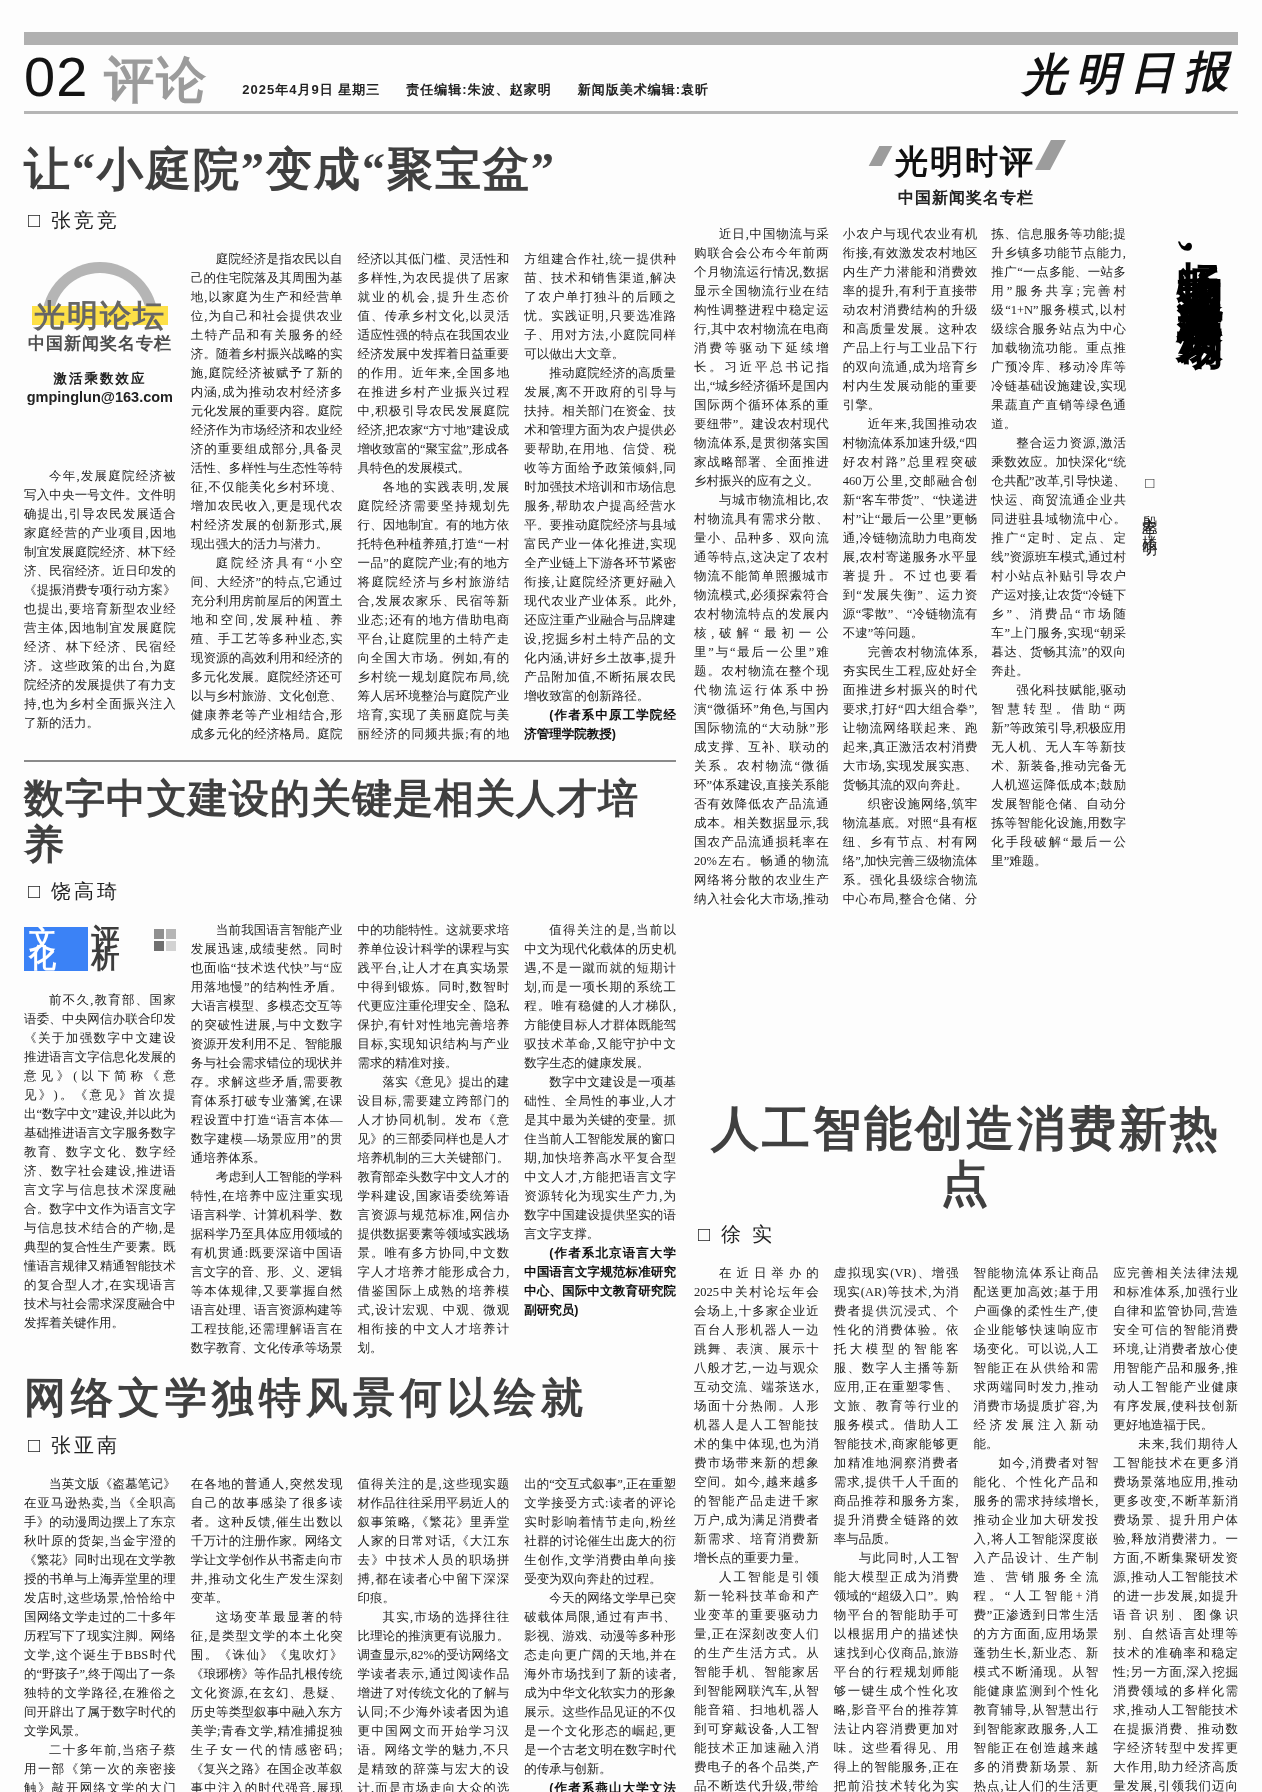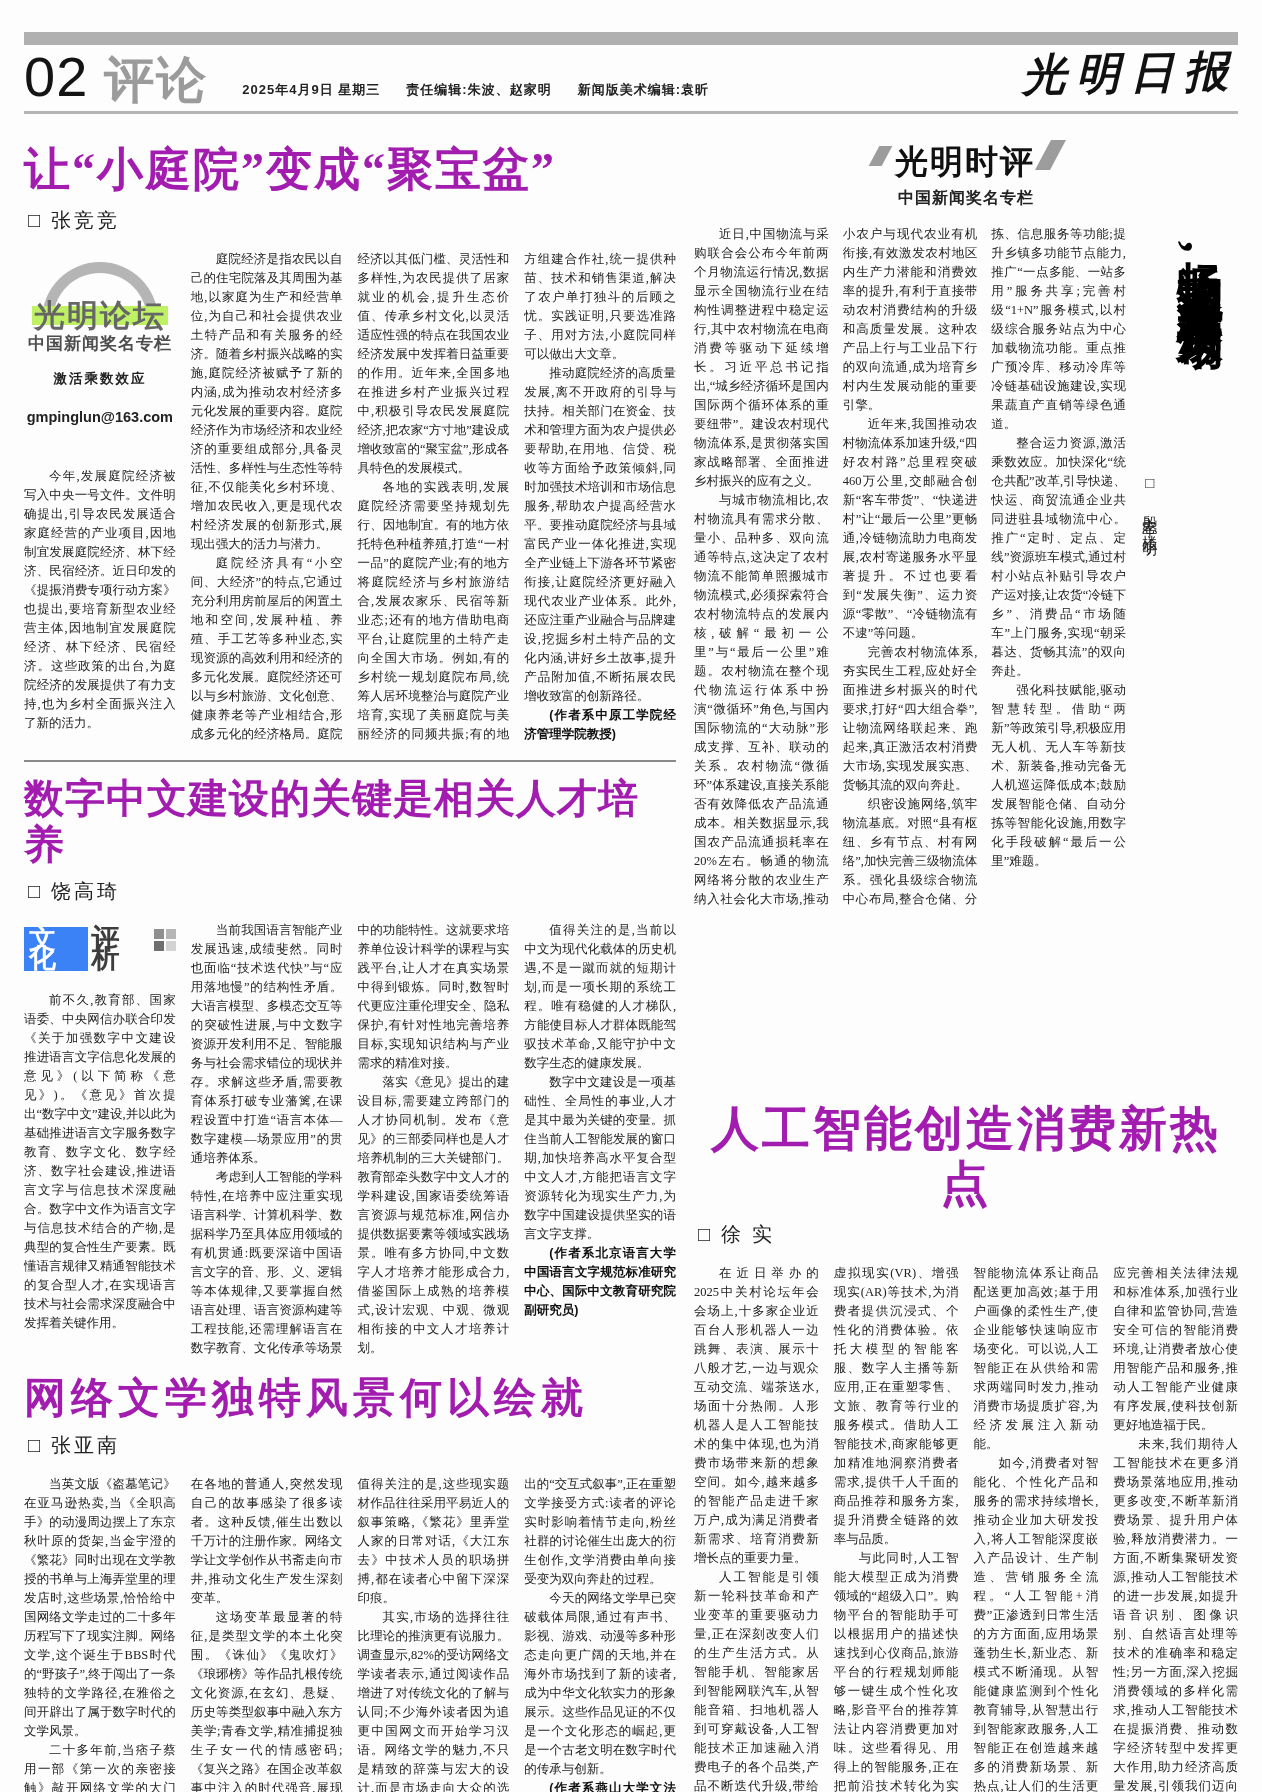--- a/index.html
+++ b/index.html
@@ -17,44 +17,44 @@
             margin-left:34px;padding-bottom:6px;color:#222;letter-spacing:1px;}
   .date-info span{margin-right:26px;}
   .masthead{margin-left:auto;font-size:44px;font-weight:bold;font-style:italic;
             letter-spacing:10px;padding-bottom:2px;transform:rotate(-1deg);color:#111;}
   .header-rule{height:3px;background:#b5b5b5;margin-top:6px;}
   
   .main{display:flex;gap:18px;margin-top:24px;}
   .left-col{width:652px;flex:none;}
   .right-col{flex:1;min-width:0;}
   
-  .headline{font-weight:bold;color:#a21caf;line-height:1.15;}
+  .headline{font-weight:bold;color:#404040;line-height:1.15;}
   .hl-a{font-size:46px;letter-spacing:2px;margin:6px 0 10px 0;}
   .hl-b{font-size:40px;letter-spacing:1px;margin:14px 0 8px 0;}
   .hl-c{font-size:42px;letter-spacing:5px;margin:16px 0 8px 0;}
   .hl-e{font-size:48px;letter-spacing:3px;margin:26px 0 8px 0;text-align:center;}
   .byline{font-size:20px;margin:10px 0 16px 4px;color:#222;letter-spacing:3px;}
   .body{font-size:12.5px;line-height:19px;text-align:justify;color:#222;}
   .body p{margin:0;text-indent:2em;}
   .cols4{column-count:4;column-gap:15px;}
   .cols3{column-count:3;column-gap:14px;}
   p.attribution{font-family:"Liberation Sans",sans-serif;font-weight:bold;color:#111;}
   .section-rule{height:2px;background:#8a8a8a;margin:16px 0 6px 0;}
   
   .forum-box{break-inside:avoid;-webkit-column-break-inside:avoid;position:relative;
              height:205px;text-align:center;margin-bottom:12px;padding-top:56px;box-sizing:border-box;}
   .forum-arc{position:absolute;top:12px;left:50%;transform:translateX(-50%);
              width:116px;height:58px;border:11px solid #b5b5b5;border-bottom:none;
              border-radius:120px 120px 0 0;box-sizing:border-box;}
   .forum-title{position:relative;font-family:"Liberation Sans",sans-serif;font-size:31px;
-             font-weight:bold;color:#666;letter-spacing:2px;background:#bef264;display:inline-block;padding:0 2px;}
+             font-weight:bold;color:#666;letter-spacing:2px;background:#fde047;display:inline-block;padding:0 2px;}
   .forum-sub{position:relative;font-family:"Liberation Sans",sans-serif;font-size:17px;
              font-weight:bold;color:#4d4d4d;margin-top:2px;letter-spacing:1px;}
   .forum-mail-label{font-size:13.5px;font-weight:bold;margin-top:16px;letter-spacing:2px;}
-  .forum-mail{font-family:"Liberation Sans",sans-serif;font-size:14.5px;font-weight:bold;margin-top:20px;}
+  .forum-mail{font-family:"Liberation Sans",sans-serif;font-size:14.5px;font-weight:bold;margin-top:0;}
   
   .culture-box{break-inside:avoid;display:flex;align-items:flex-start;height:52px;margin:6px 0 12px 0;}
   .cult-dark{background:#3b82f6;color:#fff;font-family:"Liberation Sans",sans-serif;
              font-weight:bold;font-size:27px;padding:3px 5px;letter-spacing:1px;}
   .cult-light{color:#3d3d3d;font-family:"Liberation Sans",sans-serif;font-weight:bold;
              font-size:28px;padding:2px 0 0 3px;letter-spacing:1px;}
   .pixels{display:grid;grid-template-columns:10px 10px;grid-gap:2px;margin-left:6px;margin-top:2px;}
   .px1{width:10px;height:10px;background:#8f8f8f;}
   .px2{width:10px;height:10px;background:#b5b5b5;}
   .px3{width:10px;height:10px;background:#6f6f6f;}

